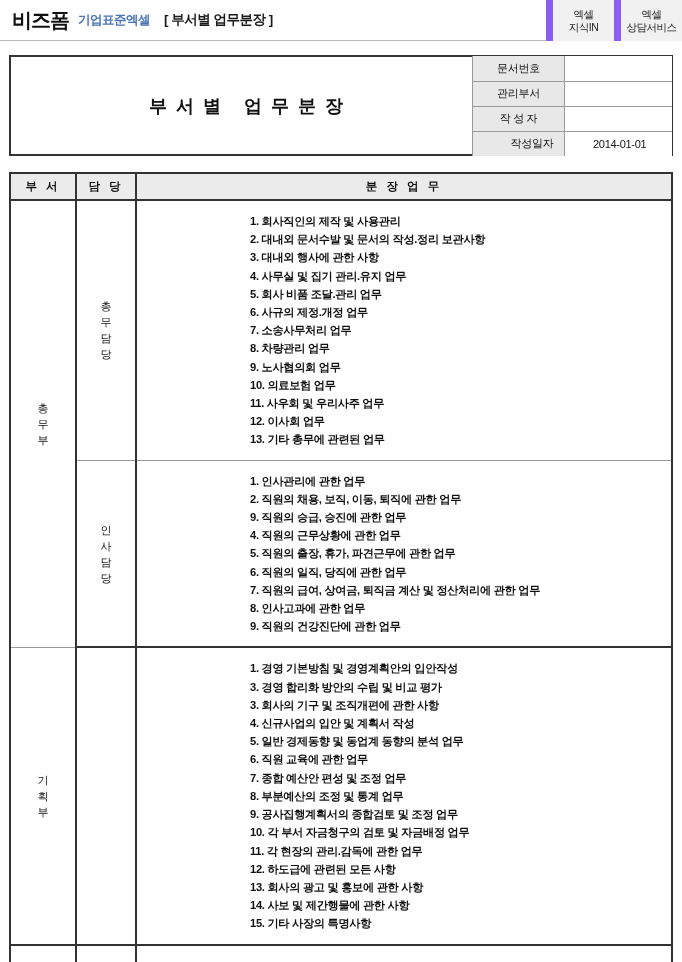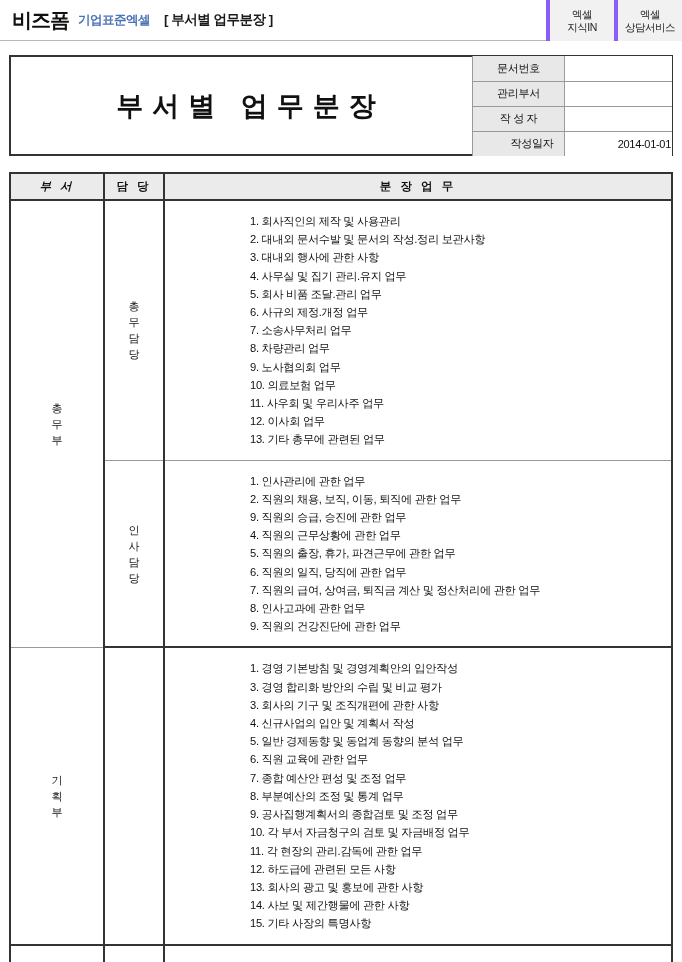--- a/index.html
+++ b/index.html
@@ -49,21 +49,21 @@
   .topbar-btns {
     position: absolute;
     right: 0; top: 0;
     height: 41px;
     display: flex;
   }
   .tbtn {
     width: 68px;
     height: 41px;
     background: #f1f1f1;
-    border-left: 4px solid #8b5cf6;
+    border-left: 7px solid #8b5cf6;
     display: flex;
     flex-direction: column;
     align-items: center;
     justify-content: center;
     font-size: 10.5px;
     color: #222222;
     line-height: 13px;
     letter-spacing: -0.5px;
     cursor: pointer;
   }
@@ -79,21 +79,21 @@
     height: 101px;
     display: flex;
     align-items: stretch;
     position: relative;
   }
   .header-title {
     flex: 1;
     display: flex;
     align-items: center;
     justify-content: center;
-    font-size: 27px;
+    font-size: 18px;
     font-weight: bold;
     letter-spacing: 9px;
     color: #111111;
     padding-left: 18px;
   }
   .header-table {
     width: 200px;
     border-collapse: collapse;
     align-self: stretch;
     margin: -1px -1px -1px 0;
@@ -105,21 +105,21 @@
     letter-spacing: -0.3px;
   }
   .ht-label {
     width: 92px;
     background: #e8e8e8;
     text-align: center;
     color: #111111;
     letter-spacing: 1px;
   }
   .ht-value {
-    text-align: right;
+    text-align: left;
     color: #111111;
     background: #ffffff;
   }
   .header-table tr:first-child td { border-top: none; }
   .header-table tr:last-child td { border-bottom: none; padding-left: 28px; }
   .header-table td:last-child { border-right: none; }
 
   
   .main-table {
     margin-top: 16px;
@@ -136,21 +136,21 @@
     color: #111111;
     letter-spacing: 3px;
   }
   .main-table td {
     border-left: 2px solid #333333;
     border-right: 2px solid #333333;
     border-bottom: 1px solid #9a9a9a;
     vertical-align: middle;
     font-size: 11px;
   }
-  .col-dept { width: 94px; font-style: italic; }
+  .col-dept { width: 66px; }
   .col-role { width: 60px; }
 
   .cell-vert {
     text-align: center;
     color: #111111;
     font-size: 11.5px;
     letter-spacing: 2px;
     line-height: 16px;
     border-right: 1px solid #9a9a9a !important;
   }
@@ -167,22 +167,23 @@
     border-left: none;
     border-right: 1px solid #9a9a9a;
   }
   .tasks-cell {
     border-left: none;
     border-right: 2px solid #333333;
     padding: 11px 0 11px 0;
   }
   .task-list {
     margin: 0;
-    padding: 0 0 0 85px;
+    padding: 0 0 0 113px;
     list-style: none;
+    font-weight: bold;
   }
   .task-list li {
     font-size: 11.2px;
     line-height: 18.2px;
     color: #111111;
     letter-spacing: -0.3px;
     white-space: nowrap;
   }
   .row-sep td { border-bottom: 2px solid #333333; }
   .last-row td { height: 40px; border-bottom: 2px solid #333333; }

